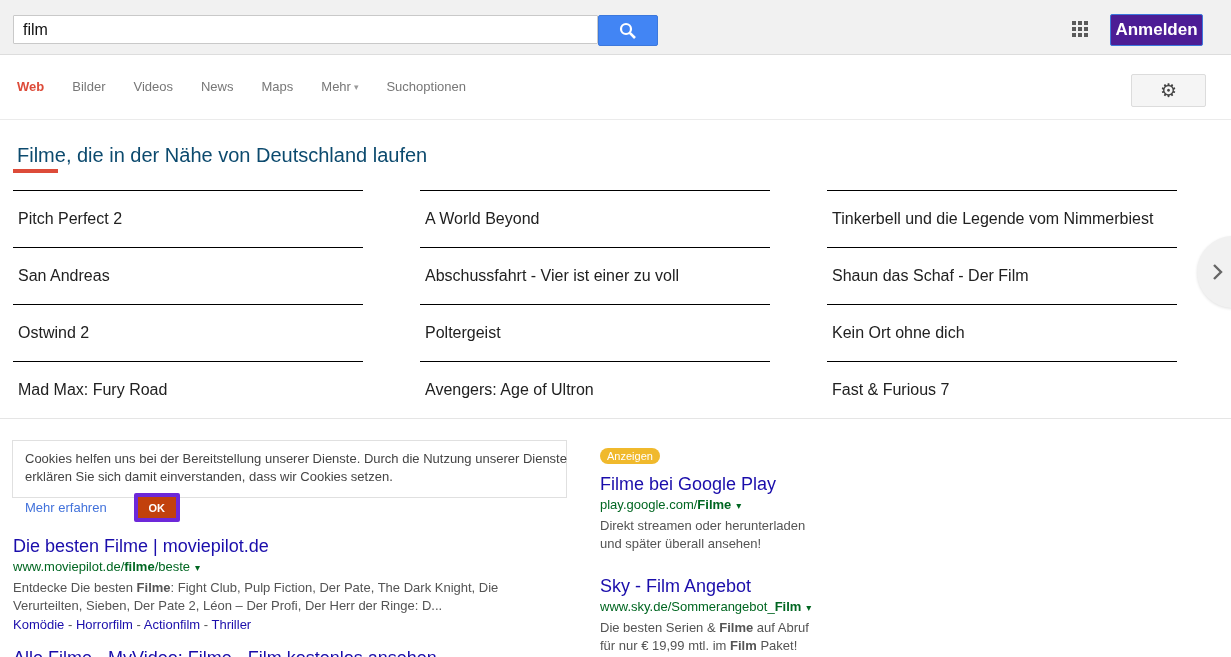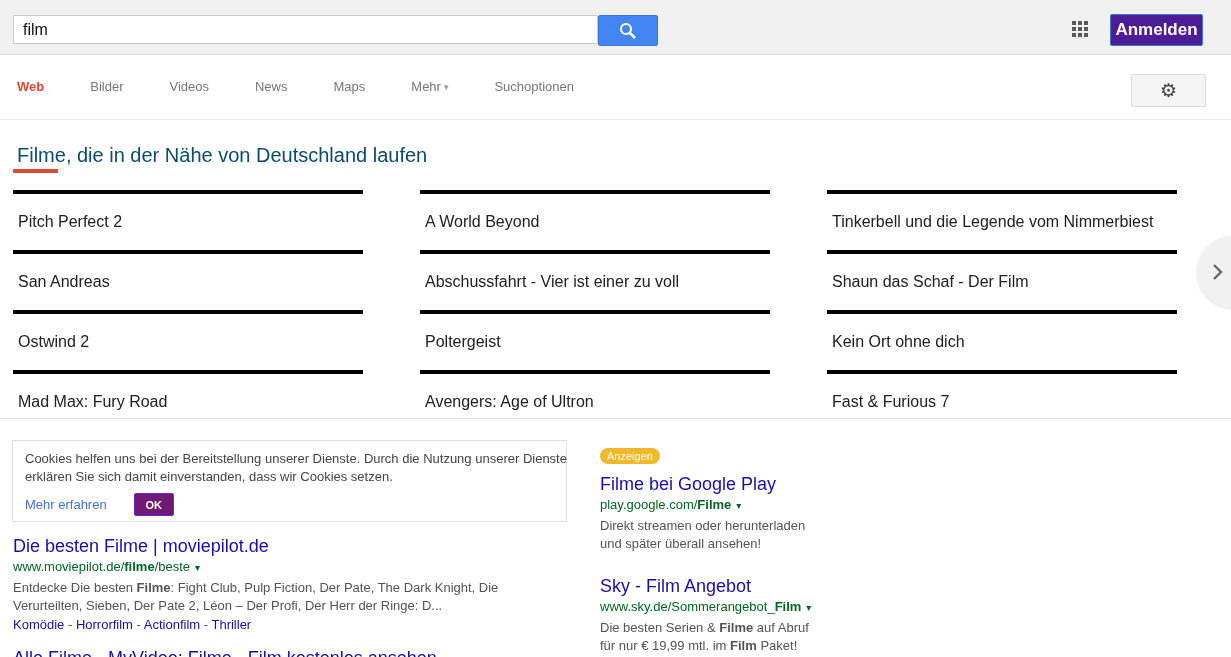--- a/index.html
+++ b/index.html
@@ -21,49 +21,49 @@
   .apps-grid i{background:#5a5a5a;width:4px;height:4px;display:block;}
   .signin-btn{position:absolute;left:1110px;top:14px;width:91px;height:30px;
           background:#4c1d95;border:1px solid #3c78dc;border-radius:2px;
           color:#fff;font-size:17px;font-weight:bold;
           display:flex;align-items:center;justify-content:center;cursor:pointer;}
 
   
   .navbar{position:absolute;left:0;top:55px;width:1231px;height:64px;
           border-bottom:1px solid #ebebeb;background:#fff;}
   .nav-tabs{position:absolute;left:17px;top:0;height:63px;display:flex;
-          align-items:center;gap:46px;font-size:13px;color:#777;}
+          align-items:center;gap:28px;font-size:13px;color:#777;}
   .tab{cursor:pointer;white-space:nowrap;}
   .tab.active{color:#dd4b39;font-weight:bold;}
   .caret{font-size:9px;color:#999;margin-left:3px;vertical-align:1px;}
   .active-underline{position:absolute;left:13px;top:114px;width:45px;height:4px;background:#dd4b39;}
   .tools-btn{position:absolute;left:1131px;top:74px;width:73px;height:31px;
           background:#f5f5f5;border:1px solid #dcdcdc;border-radius:2px;
           display:flex;align-items:center;justify-content:center;
           font-size:19px;color:#444;cursor:pointer;line-height:1;}
 
   
   .carousel-heading{position:absolute;left:17px;top:144px;font-size:20px;color:#0c4a6e;}
   .movie-col{position:absolute;top:190px;width:350px;}
   .movie-col.c0{left:13px;} .movie-col.c1{left:420px;} .movie-col.c2{left:827px;}
-  .movie-item{height:56px;border-top:4px solid #000000;display:flex;align-items:center;
+  .movie-item{height:56px;border-top:1px solid #000000;display:flex;align-items:center;
           padding-left:5px;font-size:16px;color:#212121;cursor:pointer;}
   .carousel-bottom{position:absolute;left:0;top:418px;width:1231px;height:1px;background:#e5e5e5;}
   .carousel-next{position:absolute;left:1197px;top:236px;width:72px;height:72px;
           border-radius:50%;background:#f1f1f1;box-shadow:0 1px 3px rgba(0,0,0,.12);cursor:pointer;}
   .carousel-next svg{position:absolute;left:8px;top:24px;}
 
   
-  .cookie-box{position:absolute;left:12px;top:440px;width:555px;height:82px;
+  .cookie-box{position:absolute;left:12px;top:440px;width:555px;height:58px;
           box-sizing:border-box;border:1px solid #e0e0e0;background:#fff;
           padding:9px 12px;font-size:13px;color:#444;}
   .cookie-line{display:block;line-height:18px;white-space:nowrap;}
   .cookie-actions{display:flex;align-items:center;margin-top:7px;}
   .learn-more{color:#4272db;cursor:pointer;}
-  .ok-btn{margin-left:27px;width:38px;height:21px;background:#701a75;border:1px solid #6d28d9;
+  .ok-btn{margin-left:27px;width:38px;height:21px;background:#c2410c;border:4px solid #6d28d9;
           border-radius:2px;color:#fff;font-size:11px;font-weight:bold;
           display:flex;align-items:center;justify-content:center;cursor:pointer;}
 
   
   .r-title{font-size:18px;line-height:21px;color:#1a0dab;cursor:pointer;white-space:nowrap;}
   .r-url{font-size:13px;line-height:16px;color:#006621;margin-top:2px;white-space:nowrap;}
   .url-caret{color:#006621;font-size:10px;margin-left:5px;cursor:pointer;}
   .r-desc{font-size:13px;color:#545454;margin-top:3px;}
   .r-desc .dline{display:block;line-height:18px;white-space:nowrap;}
   .b{font-weight:bold;}

